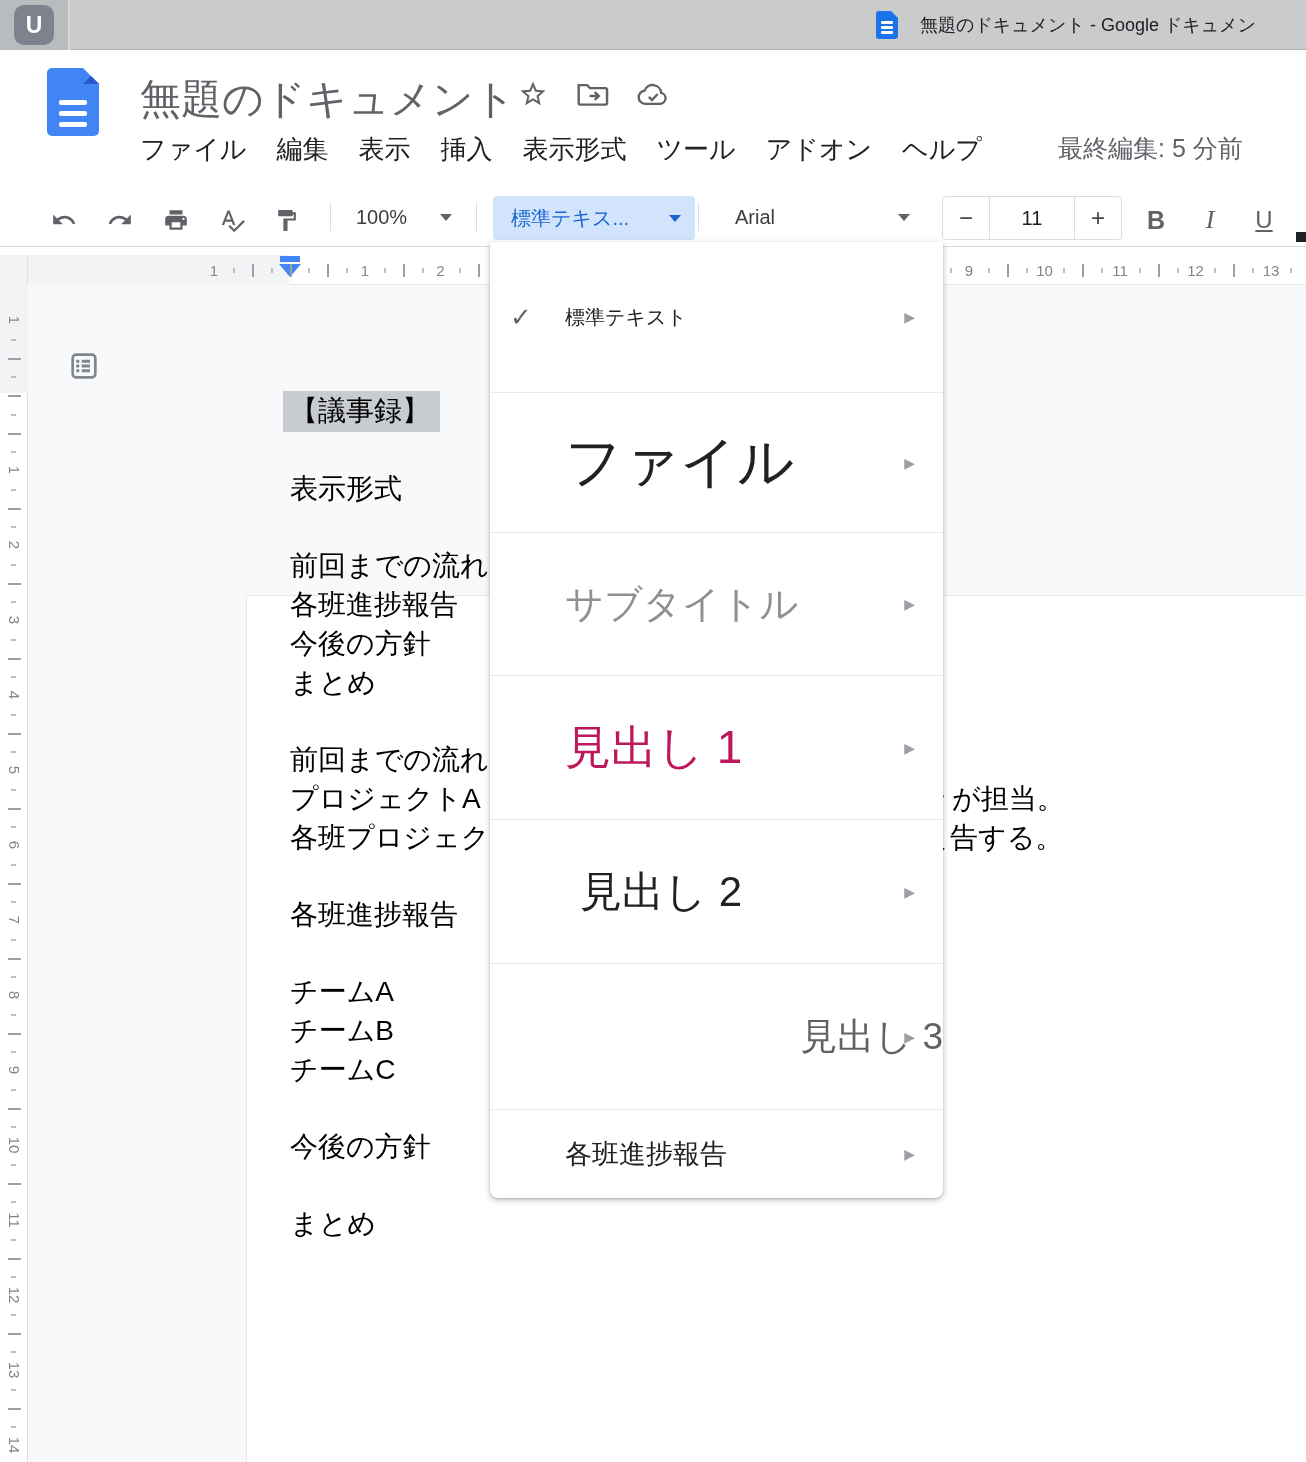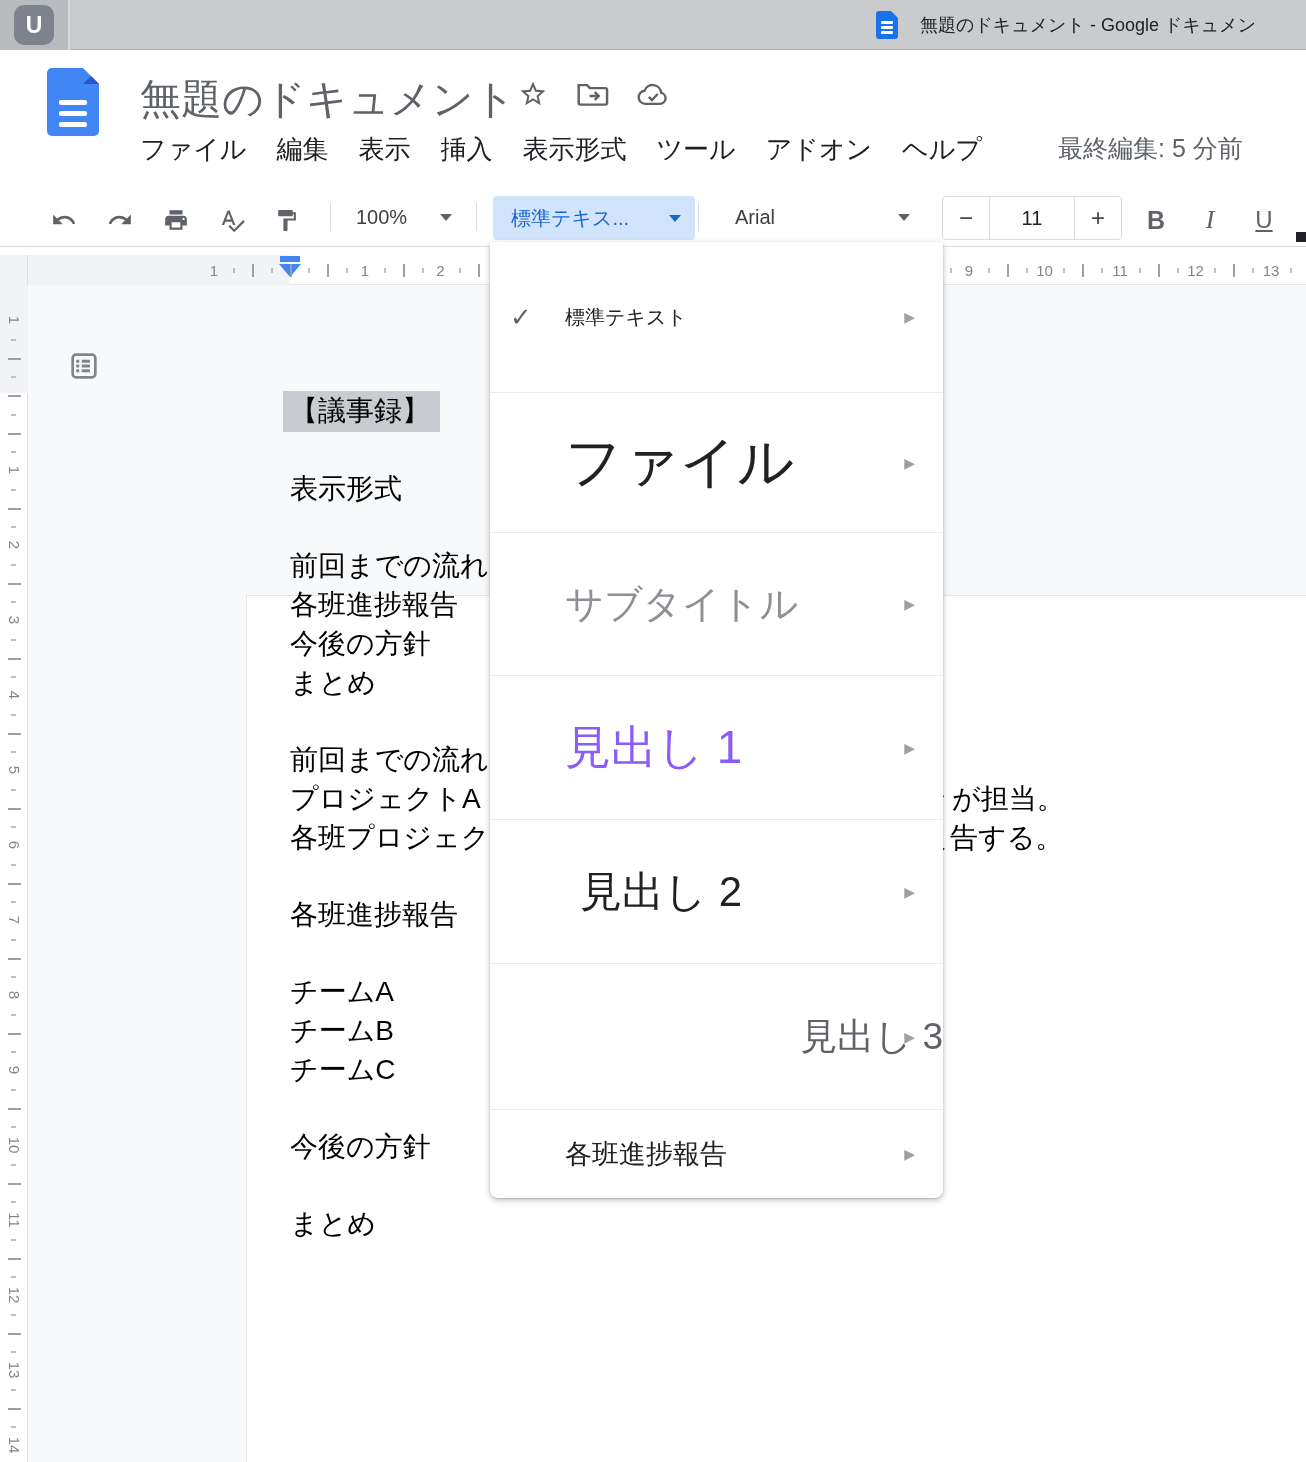--- a/index.html
+++ b/index.html
@@ -341,21 +341,21 @@
       <span class="dd-label" style="font-size: 56px; color: rgb(32, 33, 36);">ファイル</span>
       <span class="dd-arrow">▶</span>
     </div>
     <div class="dd-row" style="height: 143px;">
       <span class="dd-check"></span>
       <span class="dd-label" style="font-size: 38px; color: rgb(142, 144, 148);">サブタイトル</span>
       <span class="dd-arrow">▶</span>
     </div>
     <div class="dd-row" style="height: 144px;">
       <span class="dd-check"></span>
-      <span class="dd-label" style="font-size: 46px; color: #8b5cf6;">見出し 1</span>
+      <span class="dd-label" style="font-size: 46px; color: #be185d;">見出し 1</span>
       <span class="dd-arrow">▶</span>
     </div>
     <div class="dd-row" style="height: 144px;">
       <span class="dd-check"></span>
       <span class="dd-label" style="font-size: 42px; color: rgb(32, 33, 36); margin-left: 15px;">見出し 2</span>
       <span class="dd-arrow">▶</span>
     </div>
     <div class="dd-row" style="height: 146px; justify-content: flex-end;">
       <span class="dd-check"></span>
       <span class="dd-label" style="font-size: 37px; color: rgb(95, 99, 104);">見出し 3</span>

